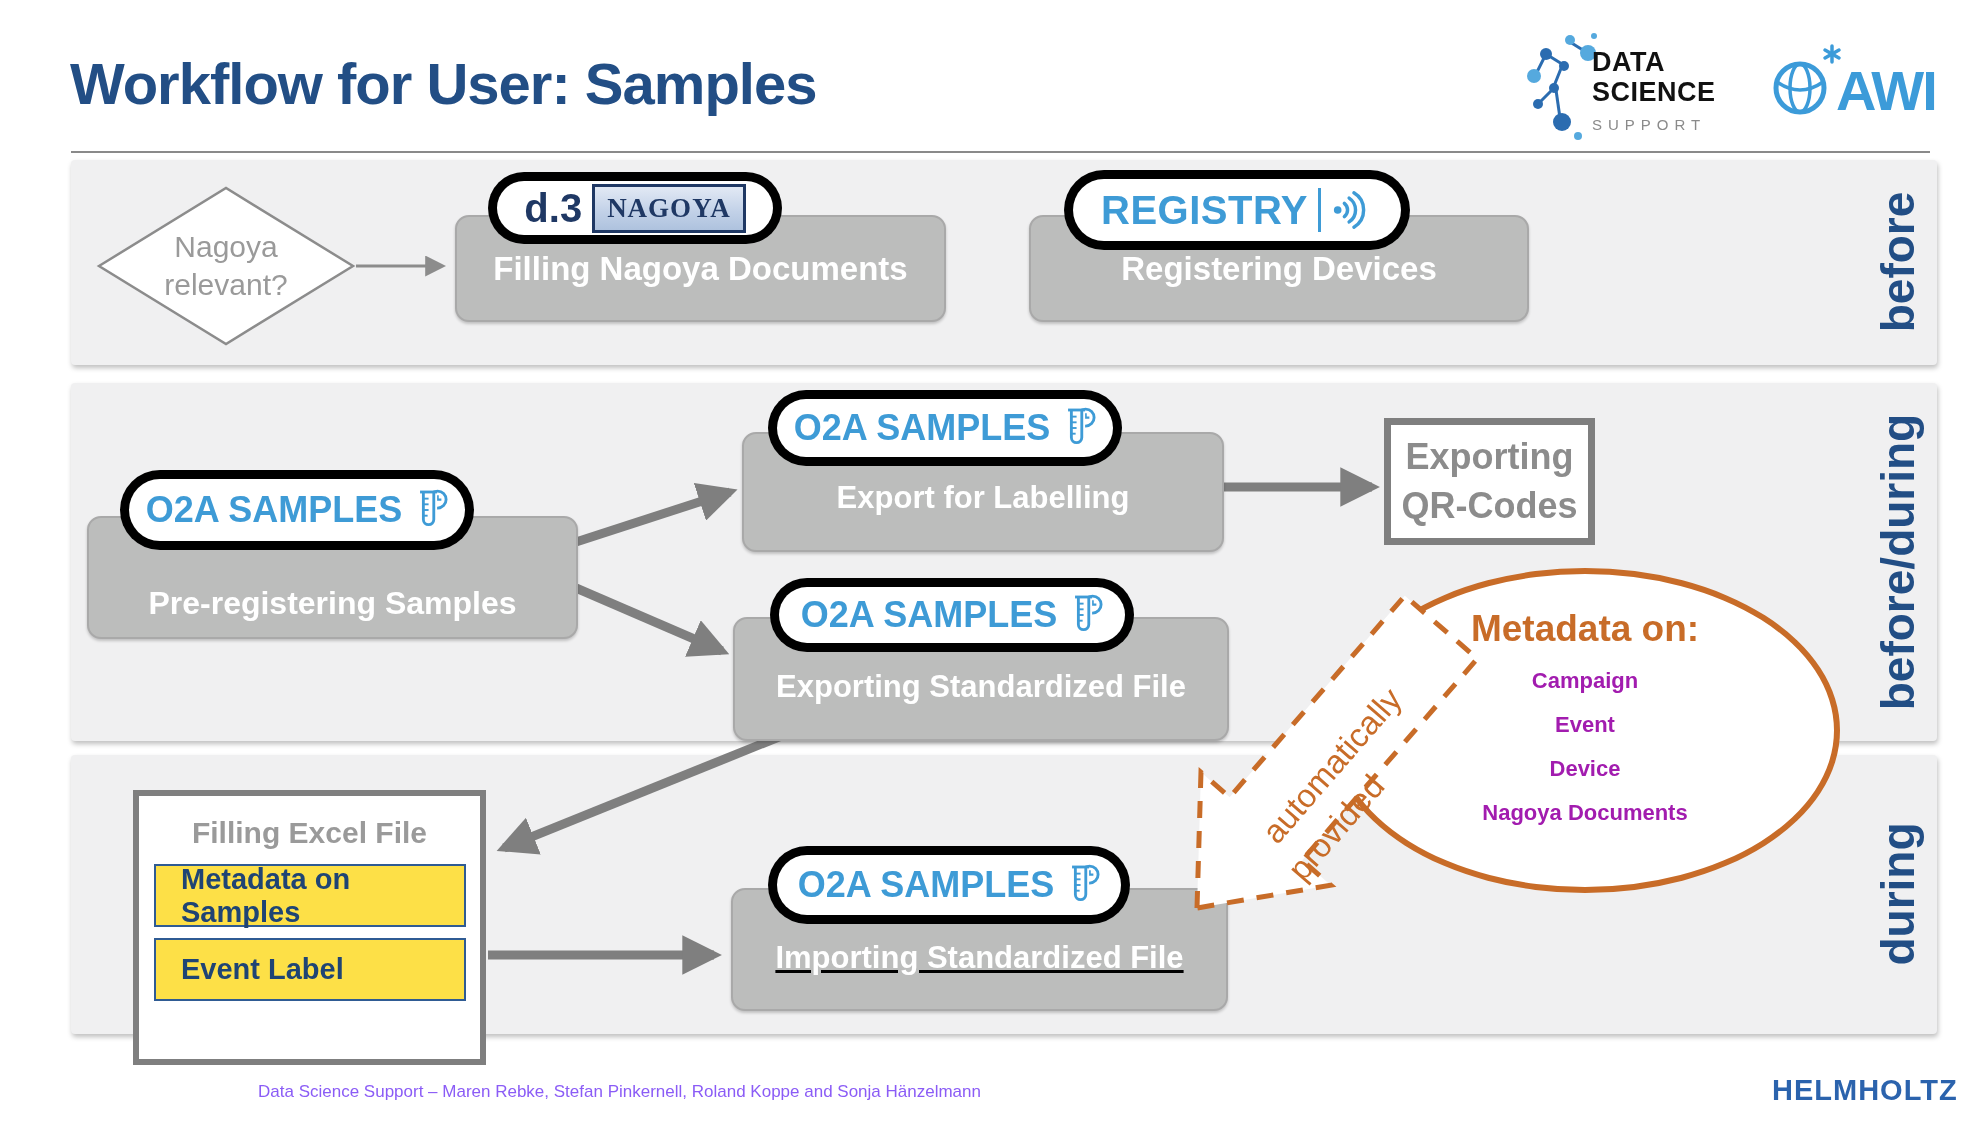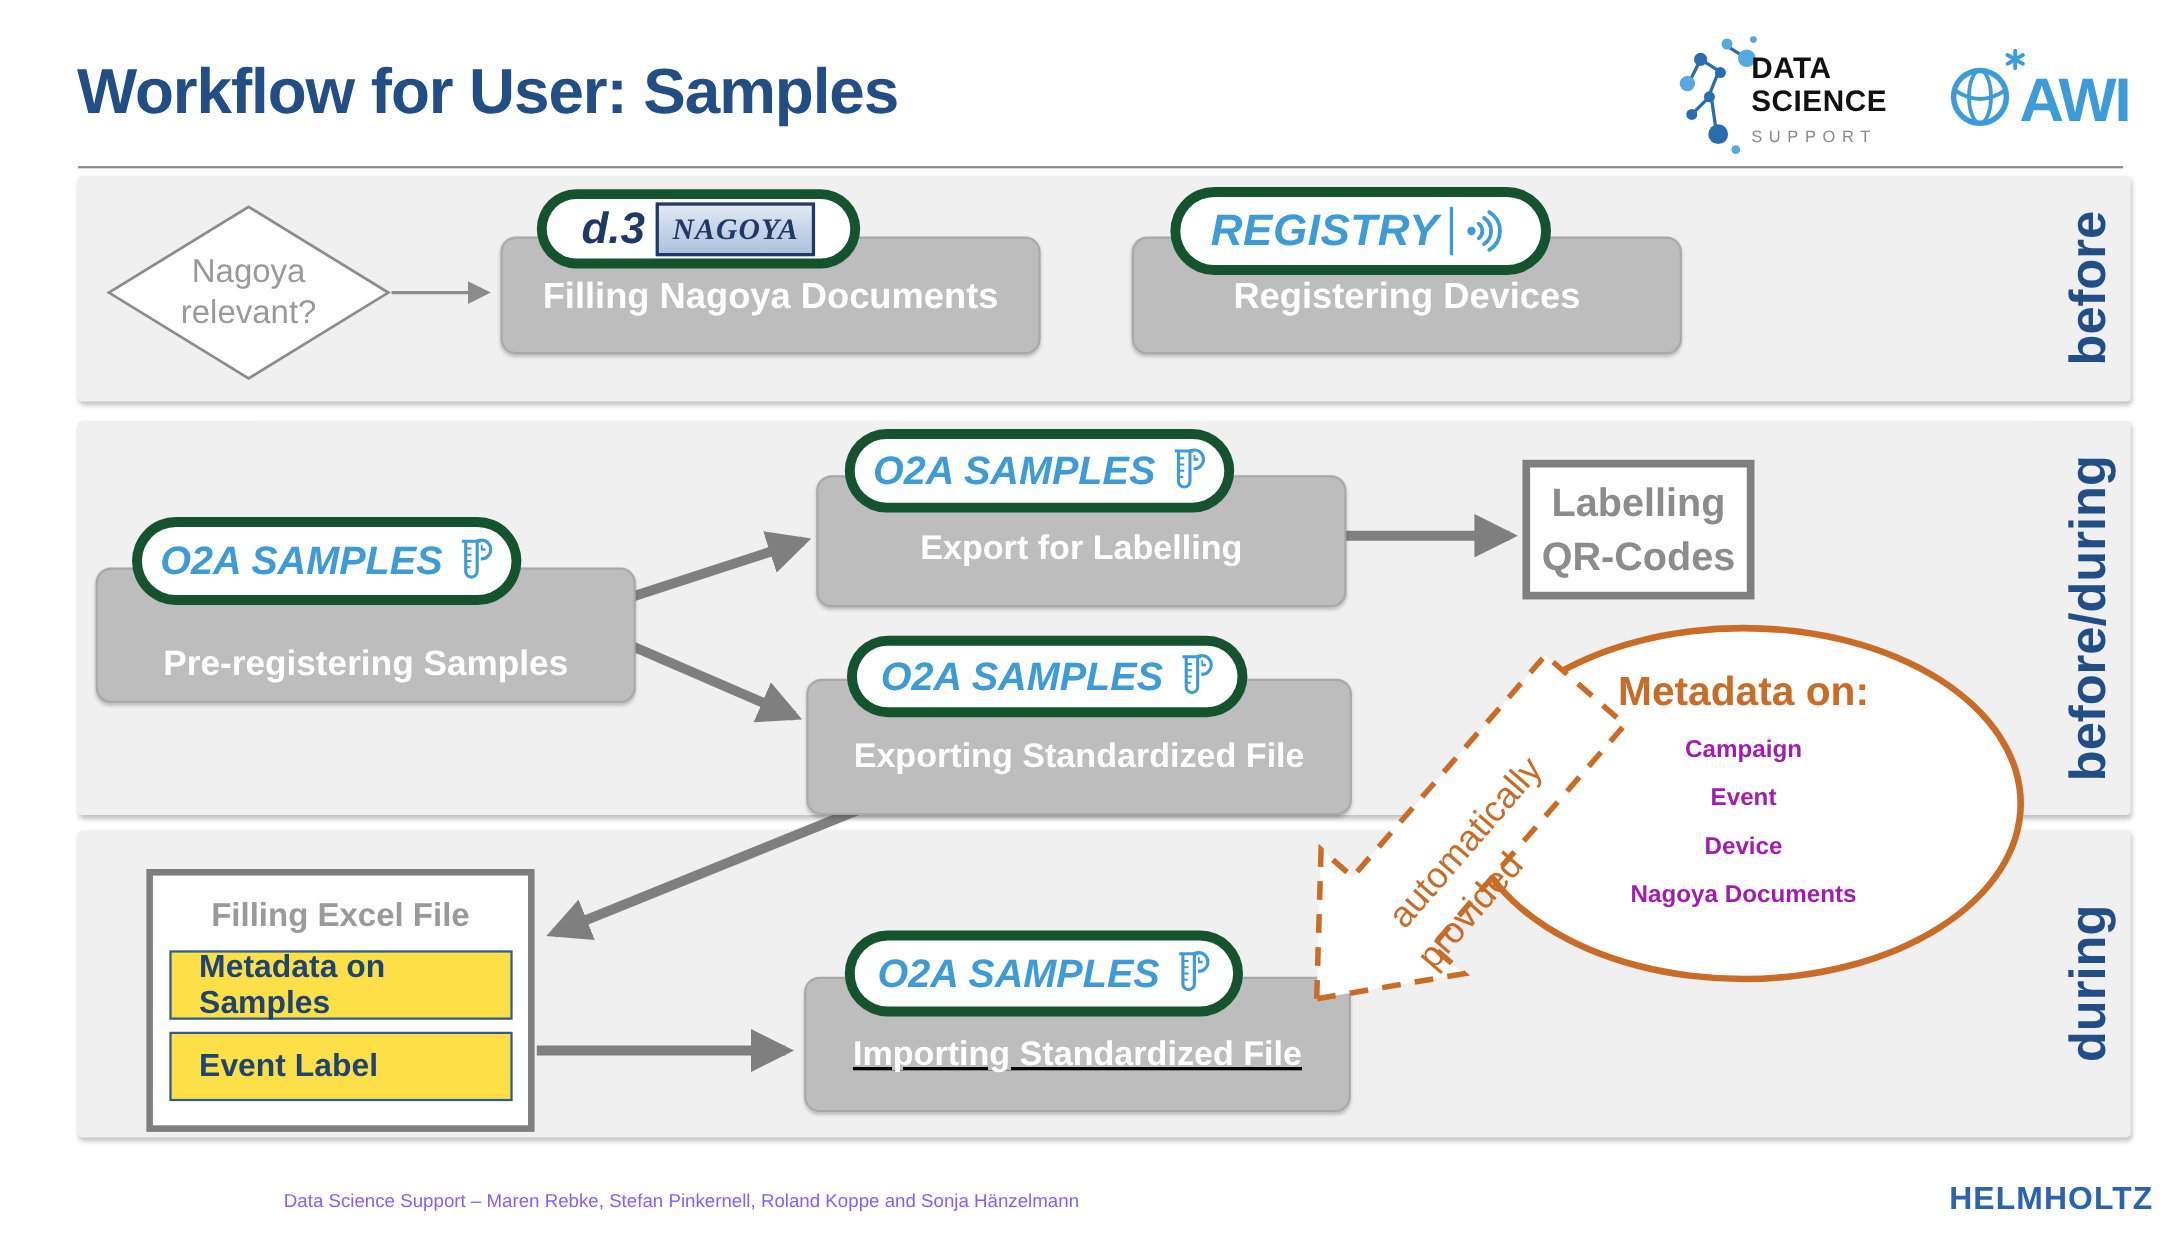--- a/index.html
+++ b/index.html
@@ -12,22 +12,22 @@
   
   .band{left:71px;width:1866px;background:#f0f0f1;border-radius:4px;
         box-shadow:1px 3px 5px rgba(0,0,0,0.25);}
   .band-label{font-size:46px;font-weight:bold;color:#224E85;white-space:nowrap;
         transform:translate(-50%,-50%) rotate(-90deg);}
   
   .gbox{background:#bcbdbc;border:2px solid #a9a9a9;border-radius:14px;z-index:2;
         box-shadow:0 2px 3px rgba(0,0,0,0.2);display:flex;align-items:center;justify-content:center;}
   .gbox-label{color:#fff;font-weight:bold;font-size:31px;text-align:center;}
   
-  .ring{background:#14532d;border-radius:44px;padding:9px;z-index:3;box-sizing:border-box;
-        display:flex;font-style:italic;}
+  .ring{background:#000000;border-radius:44px;padding:9px;z-index:3;box-sizing:border-box;
+        display:flex;}
   .pill{background:#fff;border-radius:36px;flex:1;display:flex;align-items:center;
         justify-content:center;gap:10px;padding:0 14px;}
   .pill-text{color:#3E9BD6;font-weight:bold;font-size:36px;white-space:nowrap;}
   .d3-text{color:#1F3864;font-weight:bold;font-size:40px;}
   .nagoya-chip{background:linear-gradient(180deg,#e2e9f4 0%,#c3d2e8 55%,#aec2de 100%);
         border:3px solid #1F3864;color:#1F3864;font-family:"Liberation Serif",serif;
         font-weight:bold;font-size:27px;letter-spacing:1px;padding:6px 12px;}
   .registry-text{color:#3E9BD6;font-weight:bold;font-size:40px;letter-spacing:0.5px;}
   
   .wbox{background:#fff;border:7px solid #7f7f7f;box-sizing:border-box;z-index:2;}
@@ -197,21 +197,21 @@
             <path d="M12.5 17 h5"></path>
             <path d="M12.5 23 h5"></path>
             <path d="M12.5 29 h4"></path>
           </g>
       </svg>
     </div>
   </div>
 
   <div class="abs wbox" style="left:1384px;top:418px;width:211px;height:127px;display:flex;align-items:center;justify-content:center;">
     <div class="printing-label">
-      <div>Labelling</div>
+      <div>Exporting</div>
       <div>QR-Codes</div>
     </div>
   </div>
 
   <div class="abs gbox" style="left:733px;top:617px;width:492px;height:104px;padding-top:16px;">
     <span class="gbox-label">Exporting Standardized File</span>
   </div>
   <div class="abs ring" style="left:770px;top:578px;width:364px;height:74px;">
     <div class="pill">
       <span class="pill-text">O2A SAMPLES</span>
@@ -224,21 +224,21 @@
         <g stroke="#3E9BD6" stroke-width="2">
             <path d="M12.5 11 h5"></path>
             <path d="M12.5 17 h5"></path>
             <path d="M12.5 23 h5"></path>
             <path d="M12.5 29 h4"></path>
           </g>
       </svg>
     </div>
   </div>
 
-  <div class="abs wbox" style="left:133px;top:790px;width:353px;height:239px;border-width:6px;">
+  <div class="abs wbox" style="left:133px;top:790px;width:353px;height:275px;border-width:6px;">
     <div class="abs excel-title" style="left:0;top:20px;width:100%;">Filling Excel File</div>
     <div class="abs excel-row" style="left:15px;top:68px;width:312px;height:63px;">Metadata on Samples</div>
     <div class="abs excel-row" style="left:15px;top:142px;width:312px;height:63px;">Event Label</div>
   </div>
 
   <div class="abs gbox" style="left:731px;top:888px;width:493px;height:103px;padding-top:16px;text-decoration:underline;">
     <span class="gbox-label">Importing Standardized File</span>
   </div>
   <div class="abs ring" style="left:768px;top:846px;width:362px;height:78px;">
     <div class="pill">

